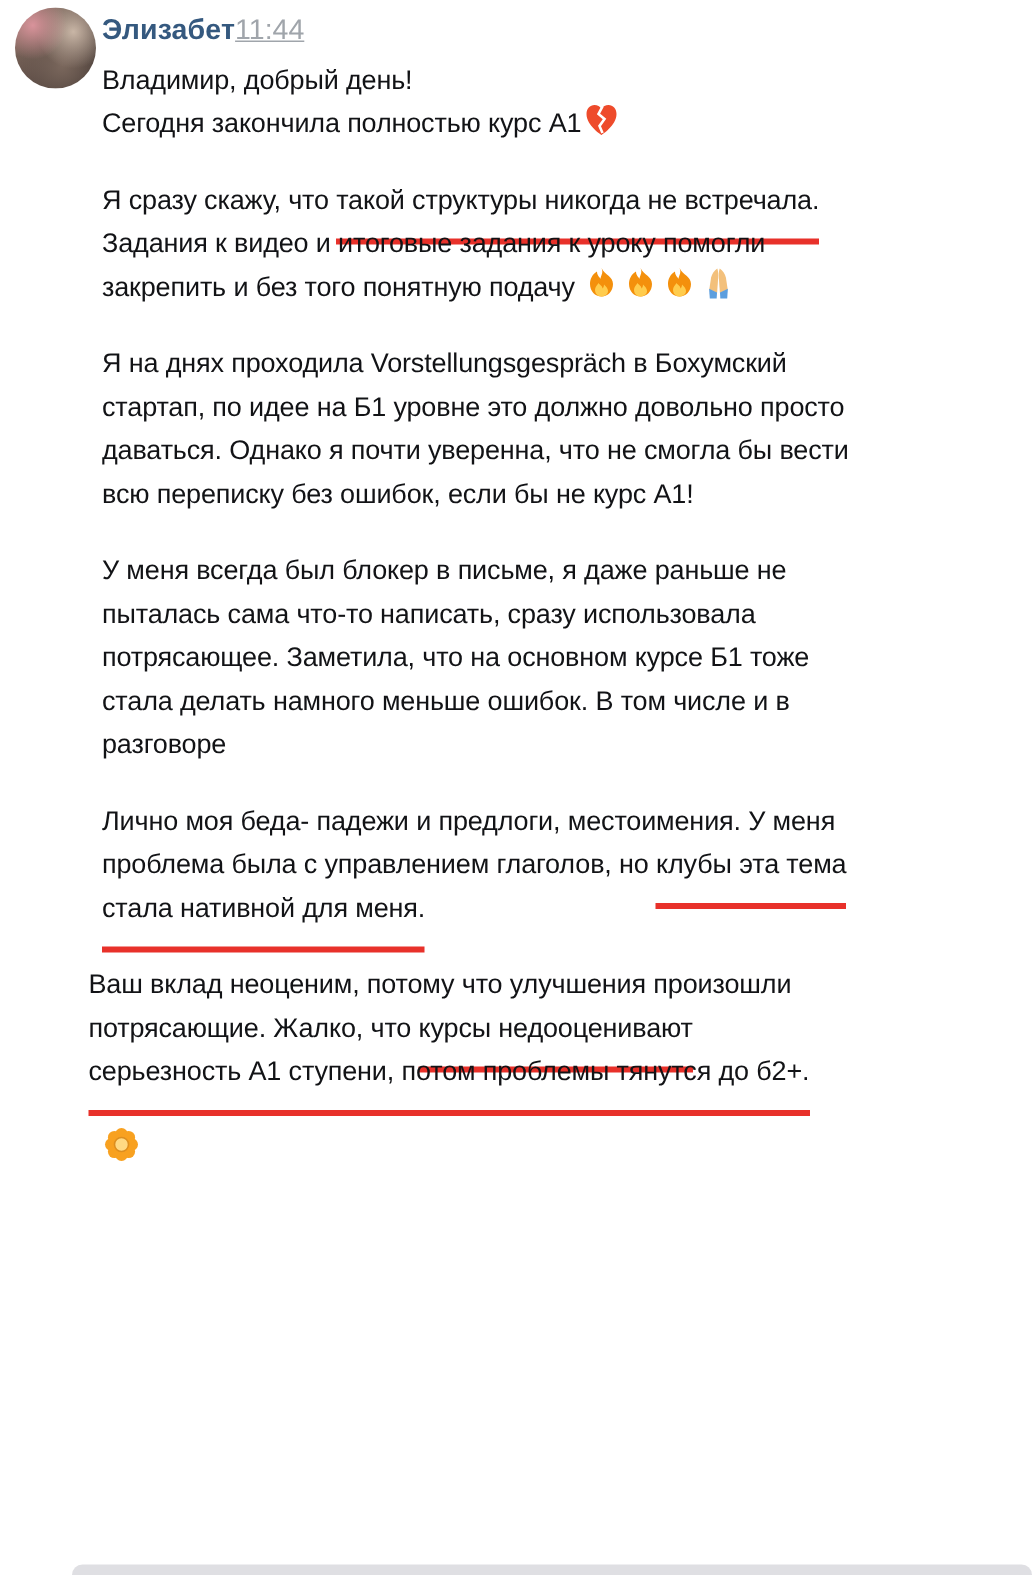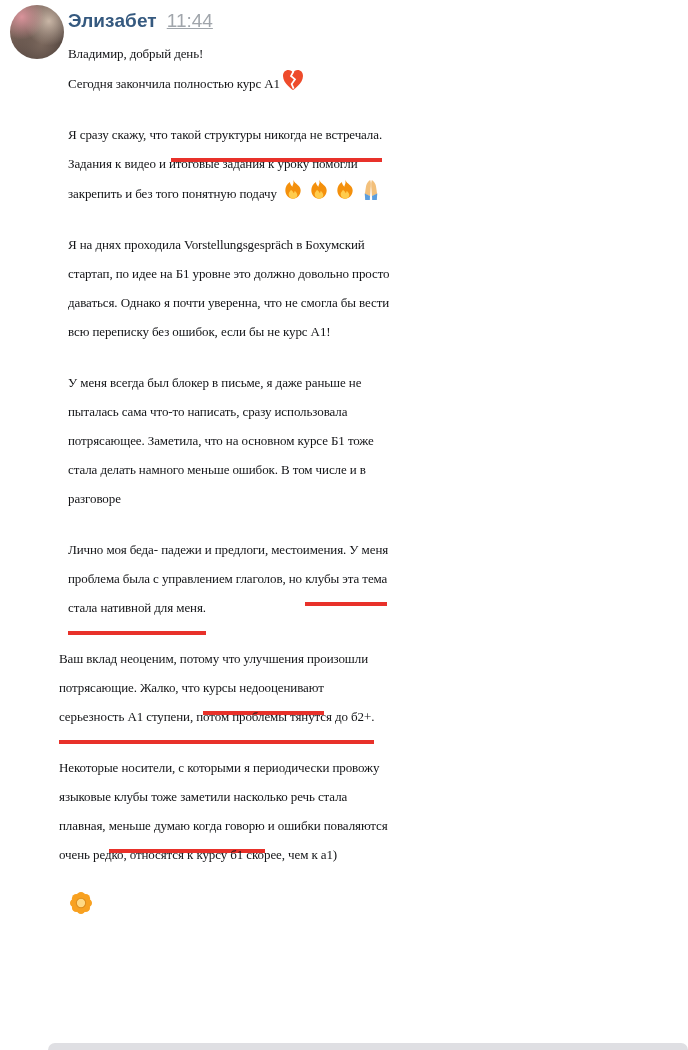--- a/index.html
+++ b/index.html
@@ -12,30 +12,29 @@
   .screen{position:relative;width:688px;height:1050px;background:#fff;}
   .avatar{
     position:absolute;left:10px;top:5px;width:54px;height:54px;border-radius:50%;
     background:
       radial-gradient(circle at 22% 22%, #d9939b 0%, rgba(217,147,155,0) 38%),
       radial-gradient(circle at 72% 30%, #c9b6a6 0%, rgba(201,182,166,0) 45%),
       radial-gradient(circle at 58% 72%, #7a675c 0%, rgba(122,103,92,0) 60%),
       linear-gradient(135deg,#93796b 0%,#564741 60%,#3c322e 100%);
   }
   .content{position:absolute;left:68px;top:9px;width:612px;}
-  .header{display:flex;align-items:baseline;gap:10px;height:24px;line-height:24px;}
+  .header{display:flex;align-items:baseline;height:24px;line-height:24px;}
   .sender-name{font-weight:bold;font-size:19px;color:var(--c-name,#35597f);letter-spacing:.1px;}
   .msg-time{font-size:19px;color:var(--c-time,#a0a5ab);text-decoration:underline;}
   .body-text{margin-top:6px;}
   .para{
     white-space:pre-wrap;
-    font-size:13px;line-height:29px;color:var(--c-text,#121316);
+    font-size:18px;line-height:29px;color:var(--c-text,#121316);
     letter-spacing:-0.1px;
     margin:0 0 22px 0;
-    font-family:Liberation Serif, serif;
   }
   .para:last-child{margin-bottom:0;}
   .para.indent-b{margin-left:-9px;}
   .u{
     border-bottom:4px solid var(--c-underline,#e8312a);
     padding-bottom:16px;
   }
   .emoji{
     display:inline-block;width:24px;height:24px;vertical-align:-4px;margin:0 1px;
   }
@@ -87,24 +86,20 @@
 пыталась сама что-то написать, сразу использовала
 потрясающее. Заметила, что на основном курсе Б1 тоже
 стала делать намного меньше ошибок. В том числе и в
 разговоре</span></div>
         <div class="para indent-a"><span>Лично моя беда- падежи и предлоги, местоимения. У меня
 проблема была с управлением глаголов, но </span><span class="u">клубы эта тема</span><span>
 </span><span class="u">стала нативной для меня.</span></div>
         <div class="para indent-b"><span>Ваш вклад неоценим, потому что улучшения произошли
 потрясающие. Жалко, что </span><span class="u">курсы недооценивают</span><span>
 </span><span class="u">серьезность А1 ступени, потом проблемы тянутся до б2+.</span></div>
-        <div class="para indent-b"><span>Некоторые носители, с которыми я периодически провожу
-языковые клубы тоже заметили насколько речь стала
-плавная, </span><span class="u">меньше думаю когда говорю</span><span> и ошибки поваляются
-очень редко, относятся к курсу б1 скорее, чем к а1)</span></div>
         <div class="para indent-a"><span class="emoji"><svg viewBox="0 0 36 36">
               <g fill="#F8A120">
                 <circle cx="28" cy="18" r="6.5"></circle>
                 <circle cx="25.1" cy="25.1" r="6.5"></circle>
                 <circle cx="18" cy="28" r="6.5"></circle>
                 <circle cx="10.9" cy="25.1" r="6.5"></circle>
                 <circle cx="8" cy="18" r="6.5"></circle>
                 <circle cx="10.9" cy="10.9" r="6.5"></circle>
                 <circle cx="18" cy="8" r="6.5"></circle>
                 <circle cx="25.1" cy="10.9" r="6.5"></circle>

